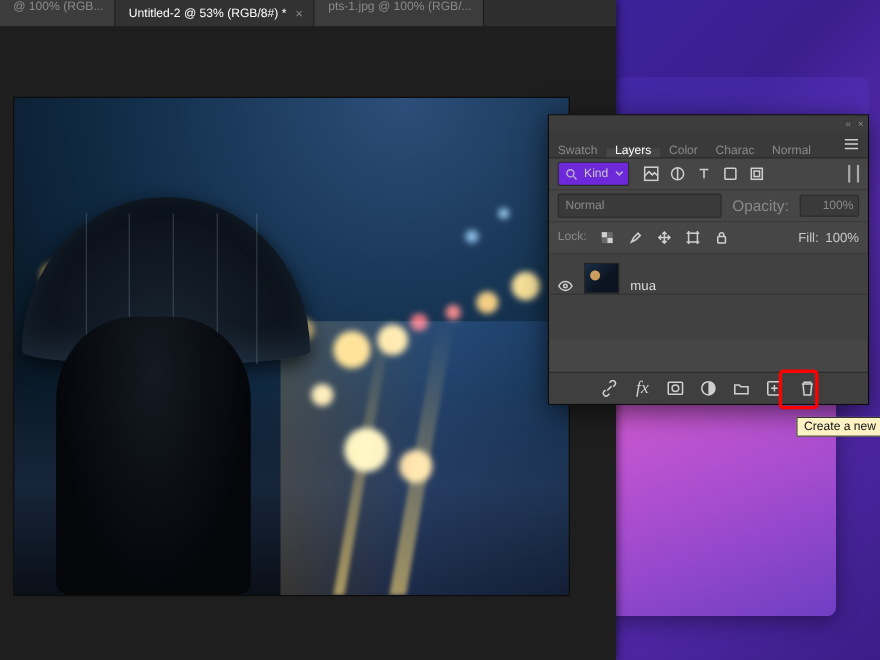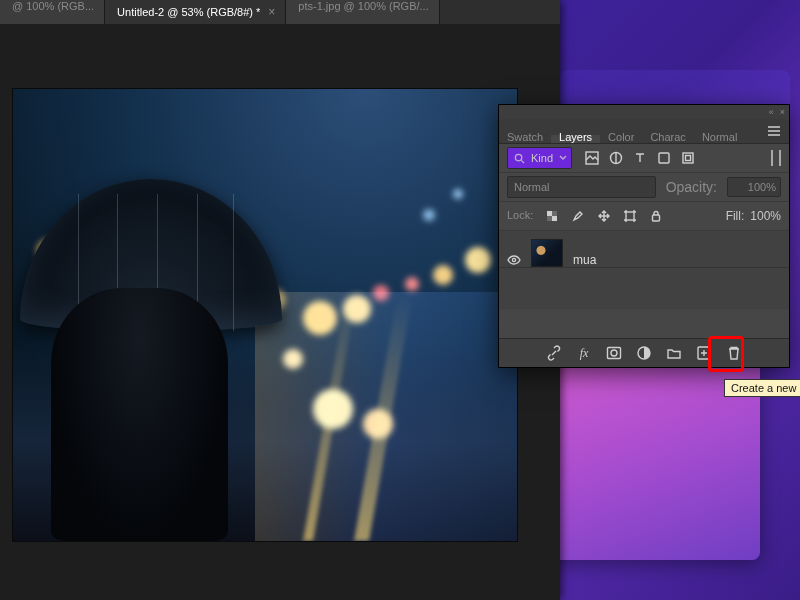--- a/index.html
+++ b/index.html
@@ -277,21 +277,21 @@
         <span class="name">mua</span>
       </div>
     </div>
 
     <div class="panel-footer">
       <span class="fic">
           <svg width="16" height="16" viewBox="0 0 16 16">
             <path d="M6 10l4-4M4.5 9.5L3 11a2.5 2.5 0 003.5 3.5L8 13M11.5 6.5L13 5A2.5 2.5 0 009.5 1.5L8 3"></path>
           </svg>
         </span>
-      <span class="fic" style="font-style:italic;font-family:Georgia,serif;font-size:12px;color:#cfcfcf">fx</span>
+      <span class="fic" style="font-style:italic;font-family:Georgia,serif;font-size:16px;color:#cfcfcf">fx</span>
       <span class="fic">
           <svg width="16" height="16" viewBox="0 0 16 16">
             <rect x="1.5" y="2.5" width="13" height="11" rx="1"></rect>
             <circle cx="8" cy="8" r="3"></circle>
           </svg>
         </span>
       <span class="fic">
           <svg width="16" height="16" viewBox="0 0 16 16">
             <circle cx="8" cy="8" r="6"></circle>
             <path d="M8 2a6 6 0 010 12z" fill="#cfcfcf" stroke="none"></path>

